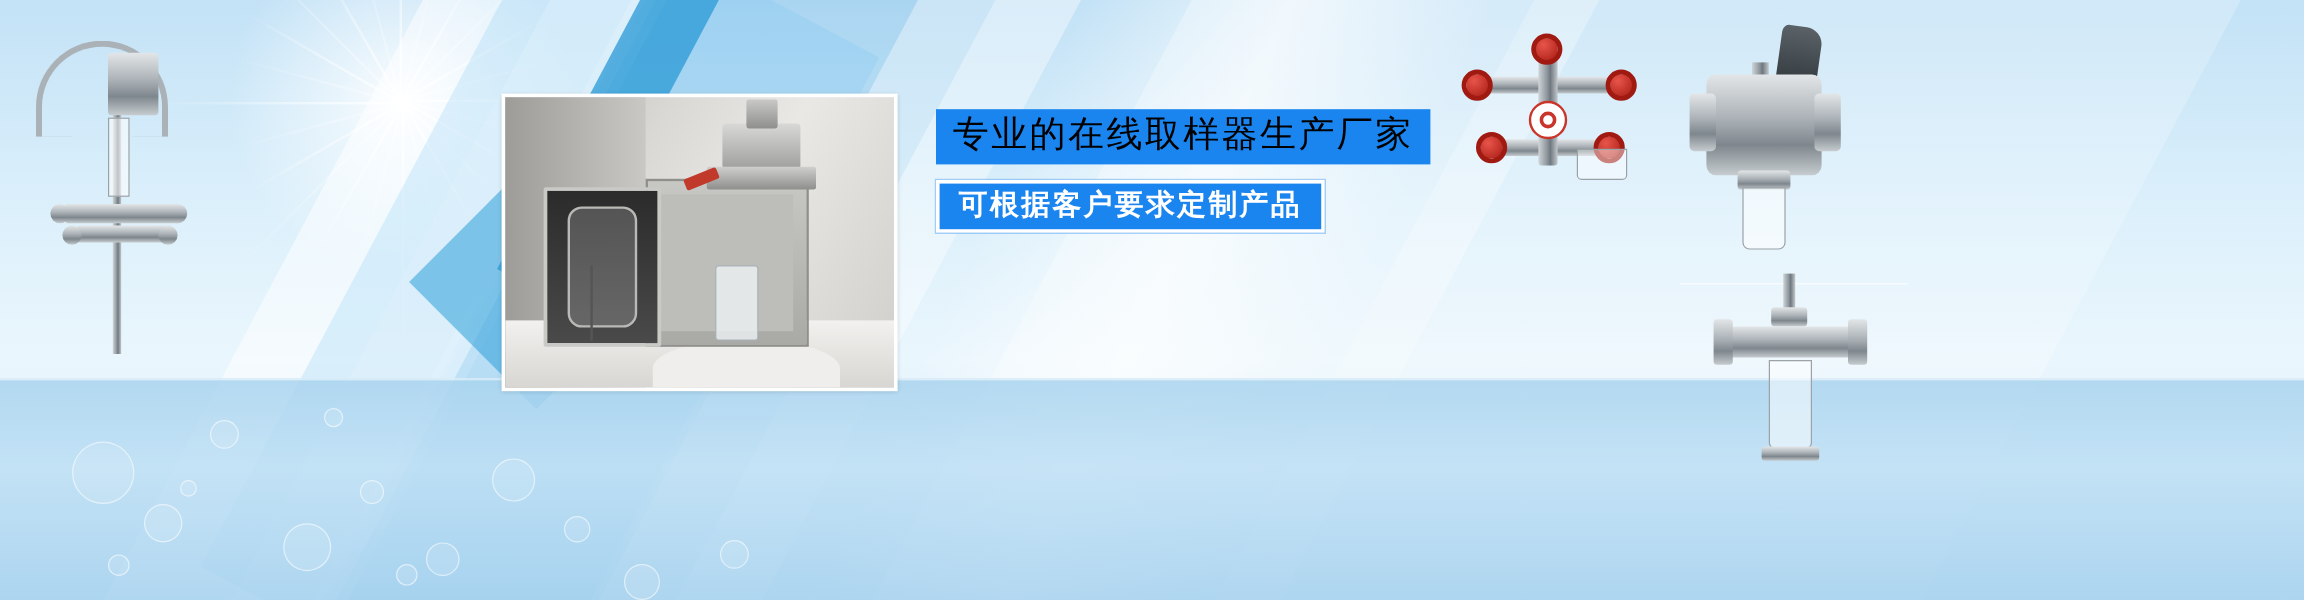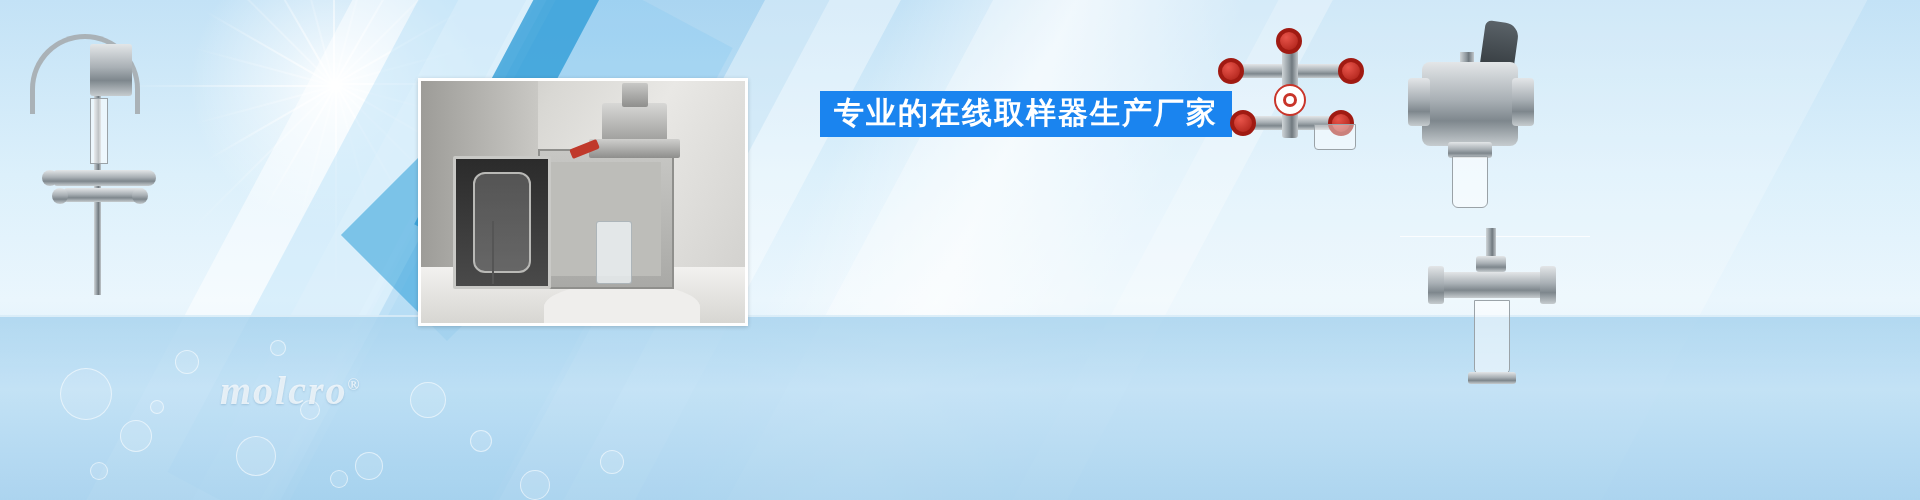--- a/index.html
+++ b/index.html
@@ -116,25 +116,24 @@
   .company-name {
     font-family:"Liberation Serif", serif;
     font-size:34px; font-weight:700; color:#1b1b1b;
     letter-spacing:2px; line-height:1.25;
     text-shadow:0 1px 0 rgba(255,255,255,.6);
     white-space:nowrap;
   }
 
   .tagline-hl {
     display:inline-block; margin-top:13px;
-    background:#1a84ef; color:#ffffff;
-    font-size:30px; font-weight:700; letter-spacing:2px;
+    background:#1a84ef; color:#000000;
+    font-size:30px; font-weight:400; letter-spacing:2px;
     padding:6px 14px 8px 14px; line-height:1.05;
     white-space:nowrap;
-    margin-left:40px;
   }
 
   .subline {
     margin-top:13px; font-size:21px; font-weight:700; color:#1c1c1c;
     letter-spacing:1px; white-space:nowrap;
     text-shadow:0 1px 0 rgba(255,255,255,.55);
   }
 
   .custom-box {
     display:inline-block; margin-top:13px;
@@ -324,20 +323,23 @@
     </div>
   </div>
 
   <div class="copy">
 
     <div>
       <span class="tagline-hl">专业的在线取样器生产厂家</span>
     </div>
 
 
+    <div>
+      <span class="custom-box">可根据客户要求定制产品</span>
+    </div>
 
   </div>
 
   <div class="eq eqT">
     <div class="hbar metal"></div>
     <div class="hbar2 metal"></div>
     <div class="vbar metal-v"></div>
     <div class="wheel red" style="left:0px;top:30px;"></div>
     <div class="wheel red" style="left:120px;top:30px;"></div>
     <div class="wheel red" style="left:12px;top:82px;"></div>
@@ -362,17 +364,14 @@
   <div class="eq eqR2">
     <div class="rod metal-v"></div>
     <div class="cap metal"></div>
     <div class="hbar metal"></div>
     <div class="fl1 metal"></div>
     <div class="fl2 metal"></div>
     <div class="vial"></div>
     <div class="base metal"></div>
   </div>
 
-  <div class="watermark">
-    <span>molcro</span><sup>®</sup>
-  </div>
 
 </div>
 
 </body></html>

